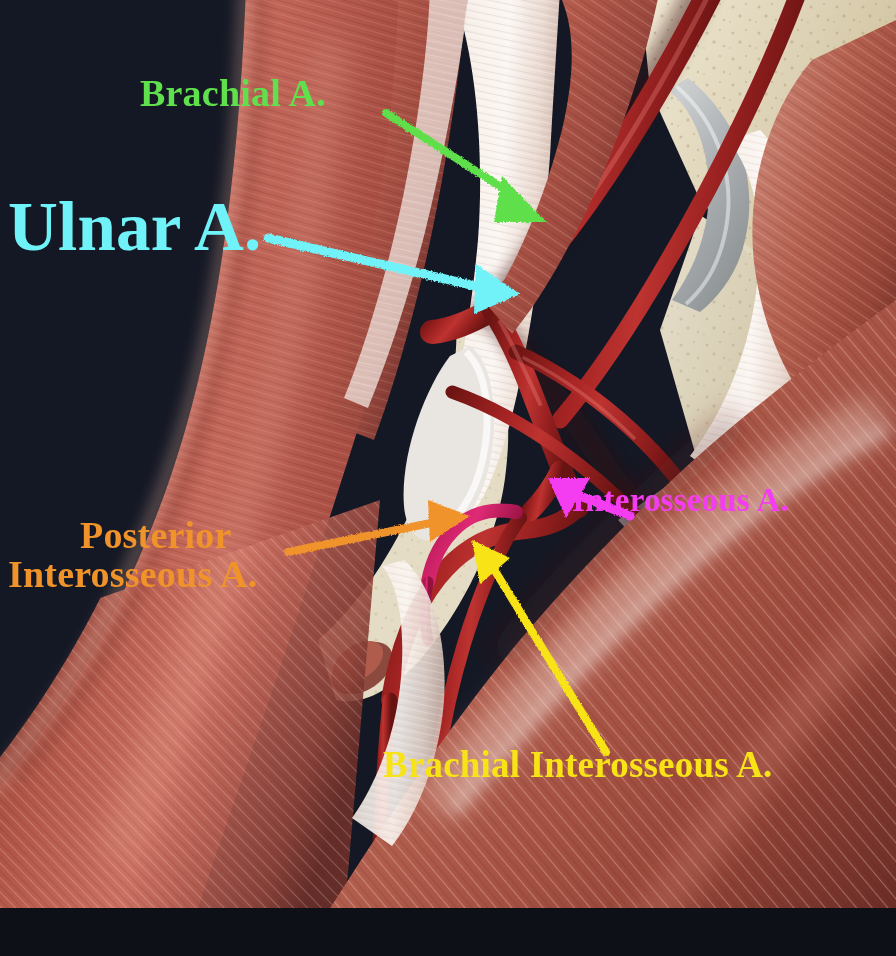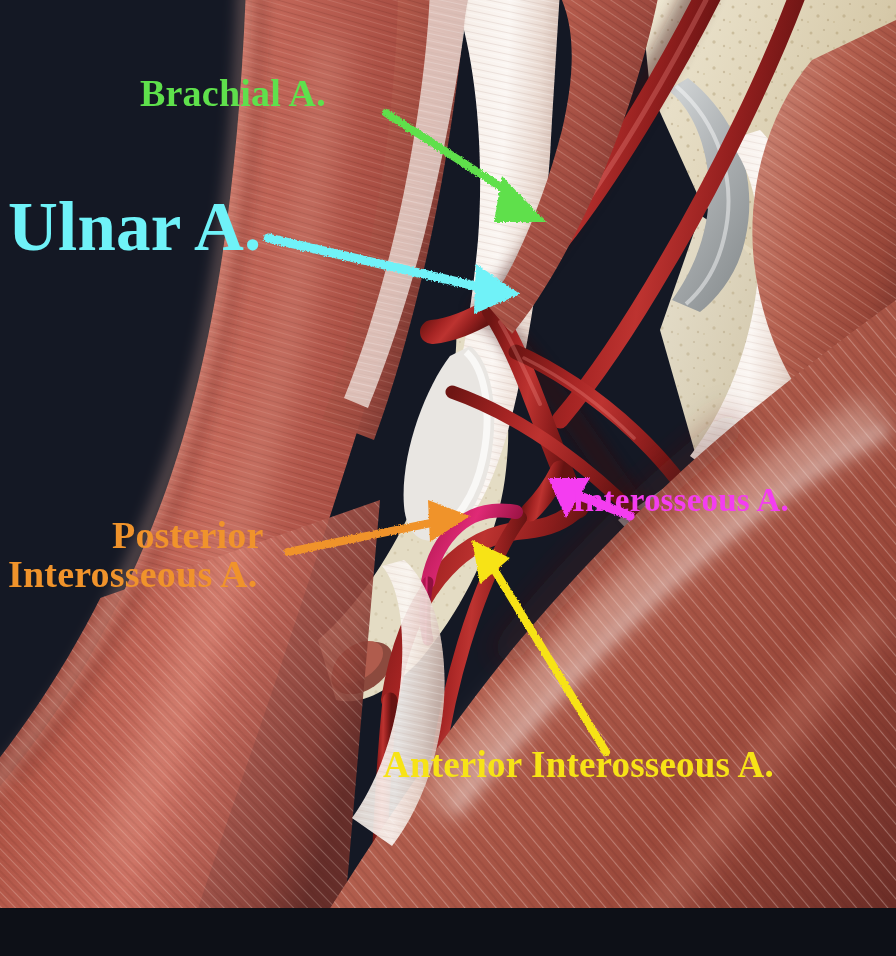--- a/index.html
+++ b/index.html
@@ -25,21 +25,21 @@
     font-weight: 700;
     line-height: 1.02;
     letter-spacing: .2px;
     pointer-events: auto;
   }
   .lbl .ln { display: block; }
   #lbl-brachial  { left: 140px; top: 74px;  font-size: 38px; color: #5fe04c; }
   #lbl-ulnar     { left: 8px;   top: 192px; font-size: 69px; color: #6ff2f8; }
   #lbl-posterior { left: 8px;   top: 516px; font-size: 38px; color: #f0932b;
                    text-align: left; }
-  #lbl-posterior .ln:first-child { margin-left: 104px; }
+  #lbl-posterior .ln:first-child { margin-left: 72px; }
   #lbl-common    { left: 572px; top: 484px; font-size: 33px; color: #f43df0;
                    text-align: right; }
   #lbl-anterior  { left: 383px; top: 746px; font-size: 37px; color: #f7e316; }
   .arrows { position: absolute; inset: 0; pointer-events: none; }
 </style>
 </head>
 <body>
 
 <div id="stage">
 
@@ -373,16 +373,16 @@
   <div class="lbl" id="lbl-posterior">
     <span class="ln">Posterior</span>
     <span class="ln">Interosseous A.</span>
   </div>
 
   <div class="lbl" id="lbl-common">
     <span class="ln">Interosseous A.</span>
   </div>
 
   <div class="lbl" id="lbl-anterior">
-    <span class="ln">Anterior Interosseous A.</span>
+    <span class="ln">Brachial Interosseous A.</span>
   </div>
 
 </div>
 
 </body></html>

